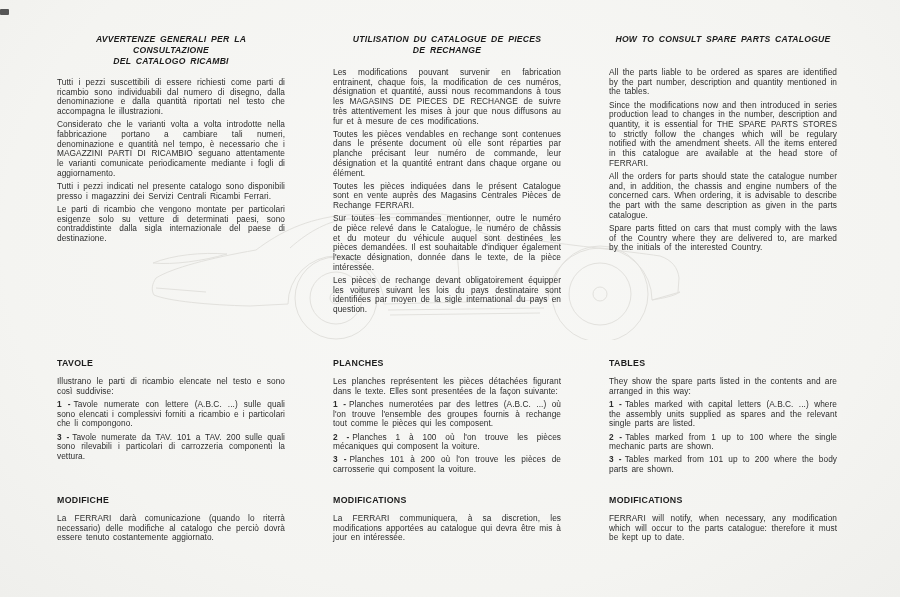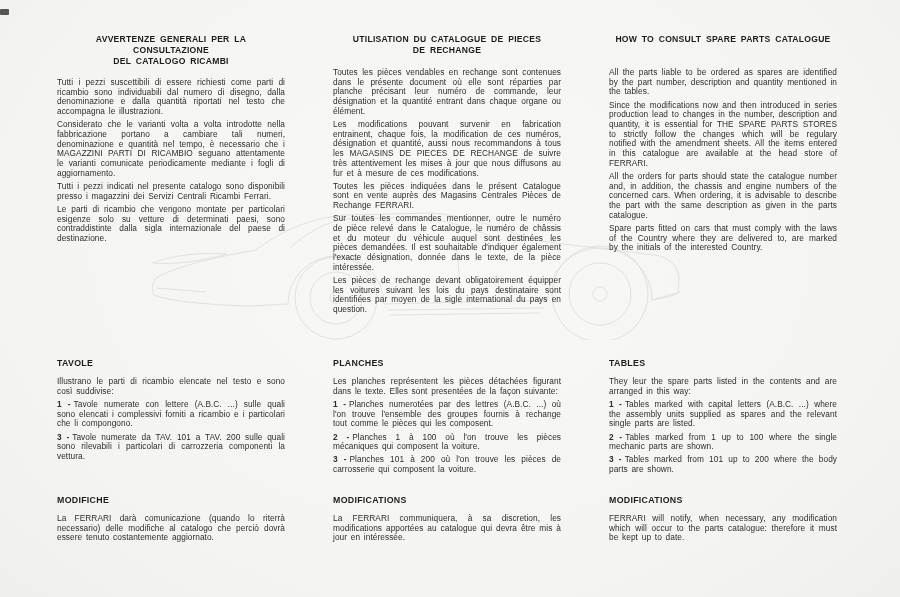--- a/index.html
+++ b/index.html
@@ -34,21 +34,21 @@
   .col + .col{margin-left:48px;}
   .sec{position:absolute;left:0;right:0;}
   .sec-intro{top:0;}
   .sec-mid{top:324px;}
   .sec-bot{top:461px;}
   h1{
     margin:0 0 11px 0;
     font-size:8.6px;line-height:11px;min-height:23px;
     font-weight:bold;text-align:center;
     letter-spacing:.25px;word-spacing:2px;
-    white-space:pre-line;color:#1c1c1c;
+    white-space:pre-line;color:#1c1c1c;font-style:italic;
   }
   h2{
     margin:0 0 9px 0;
     font-size:8.8px;line-height:10px;
     font-weight:bold;letter-spacing:.3px;color:#1c1c1c;
   }
   p{
     margin:0 0 3.5px 0;
     font-size:8.3px;line-height:9.7px;
     text-align:justify;text-justify:inter-word;
@@ -114,22 +114,22 @@
       <div class="sec sec-bot">
         <h2>MODIFICHE</h2>
         <p class="last">La FERRARI darà comunicazione (quando lo riterrà necessario) delle modifiche al catalogo che perciò dovrà essere tenuto costantemente aggiornato.</p>
       </div>
     </div>
 
     <div class="col">
       <div class="sec sec-intro">
         <h1>UTILISATION DU CATALOGUE DE PIECES
 DE RECHANGE</h1>
+        <p>Les modifications pouvant survenir en fabrication entrainent, chaque fois, la modification de ces numéros, désignation et quantité, aussi nous recommandons à tous les MAGASINS DE PIECES DE RECHANGE de suivre très attentivement les mises à jour que nous diffusons au fur et à mesure de ces modifications.</p>
         <p>Toutes les pièces vendables en rechange sont contenues dans le présente document où elle sont réparties par planche précisant leur numéro de commande, leur désignation et la quantité entrant dans chaque organe ou élément.</p>
-        <p>Les modifications pouvant survenir en fabrication entrainent, chaque fois, la modification de ces numéros, désignation et quantité, aussi nous recommandons à tous les MAGASINS DE PIECES DE RECHANGE de suivre très attentivement les mises à jour que nous diffusons au fur et à mesure de ces modifications.</p>
         <p>Toutes les pièces indiquées dans le présent Catalogue sont en vente auprès des Magasins Centrales Pièces de Rechange FERRARI.</p>
         <p>Sur toutes les commandes mentionner, outre le numéro de pièce relevé dans le Catalogue, le numéro de châssis et du moteur du véhicule auquel sont destinées les pièces demandées. Il est souhaitable d'indiquer également l'exacte désignation, donnée dans le texte, de la pièce intéressée.</p>
         <p class="last">Les pièces de rechange devant obligatoirement équipper les voitures suivant les lois du pays destinataire sont identifiées par moyen de la sigle international du pays en question.</p>
       </div>
       <div class="sec sec-mid">
         <h2>PLANCHES</h2>
         <p>Les planches représentent les pièces détachées figurant dans le texte. Elles sont presentées de la façon suivante:</p>
         <p><span class="num">1 -</span><span>Planches numerotées par des lettres (A.B.C. ...) où l'on trouve l'ensemble des groupes fournis à rechange tout comme le pièces qui les composent.</span></p>
         <p><span class="num">2 -</span><span>Planches 1 à 100 où l'on trouve les pièces mécaniques qui composent la voiture.</span></p>
         <p class="last"><span class="num">3 -</span><span>Planches 101 à 200 où l'on trouve les pièces de carrosserie qui composent la voiture.</span></p>
@@ -143,21 +143,21 @@
     <div class="col">
       <div class="sec sec-intro">
         <h1>HOW TO CONSULT SPARE PARTS CATALOGUE</h1>
         <p>All the parts liable to be ordered as spares are identified by the part number, description and quantity mentioned in the tables.</p>
         <p>Since the modifications now and then introduced in series production lead to changes in the number, description and quantity, it is essential for THE SPARE PARTS STORES to strictly follow the changes which will be regulary notified with the amendment sheets. All the items entered in this catalogue are available at the head store of FERRARI.</p>
         <p>All the orders for parts should state the catalogue number and, in addition, the chassis and engine numbers of the concerned cars. When ordering, it is advisable to describe the part with the same description as given in the parts catalogue.</p>
         <p class="last">Spare parts fitted on cars that must comply with the laws of the Country where they are delivered to, are marked by the initials of the interested Country.</p>
       </div>
       <div class="sec sec-mid">
         <h2>TABLES</h2>
-        <p>They leur the spare parts listed in the contents and are arranged in this way:</p>
+        <p>They show the spare parts listed in the contents and are arranged in this way:</p>
         <p><span class="num">1 -</span><span>Tables marked with capital letters (A.B.C. ...) where the assembly units supplied as spares and the relevant single parts are listed.</span></p>
         <p><span class="num">2 -</span><span>Tables marked from 1 up to 100 where the single mechanic parts are shown.</span></p>
         <p class="last"><span class="num">3 -</span><span>Tables marked from 101 up to 200 where the body parts are shown.</span></p>
       </div>
       <div class="sec sec-bot">
         <h2>MODIFICATIONS</h2>
         <p class="last">FERRARI will notify, when necessary, any modification which will occur to the parts catalogue: therefore it must be kept up to date.</p>
       </div>
     </div>
 

